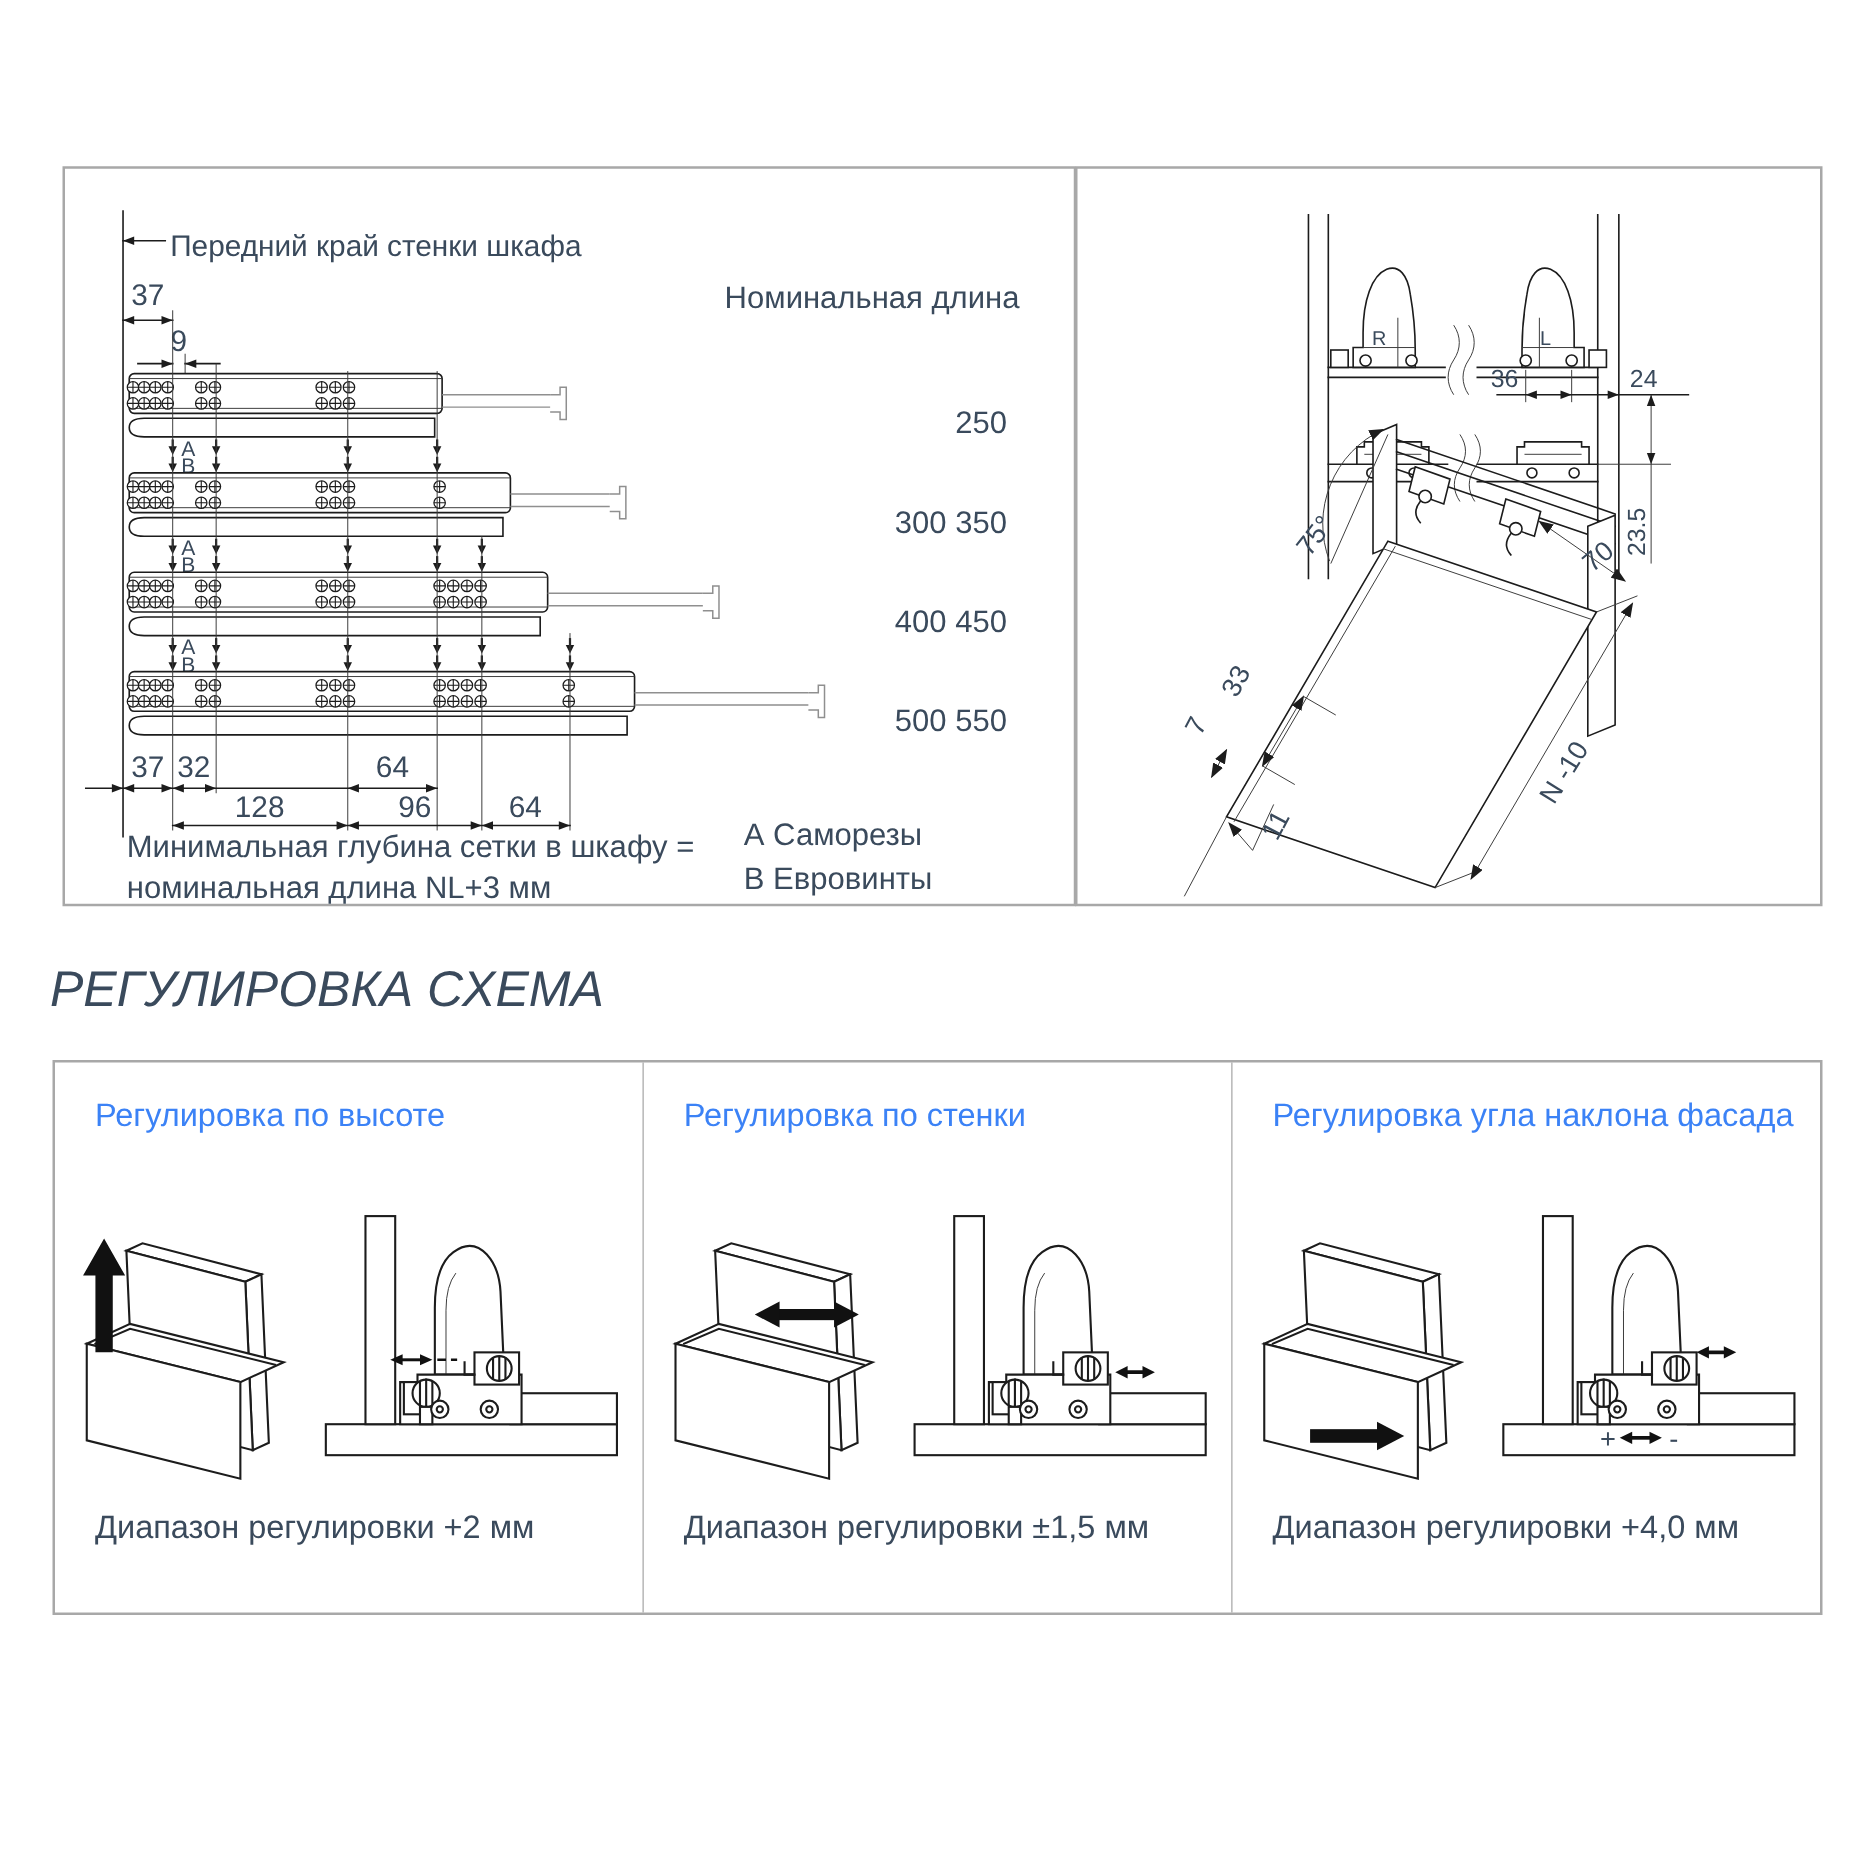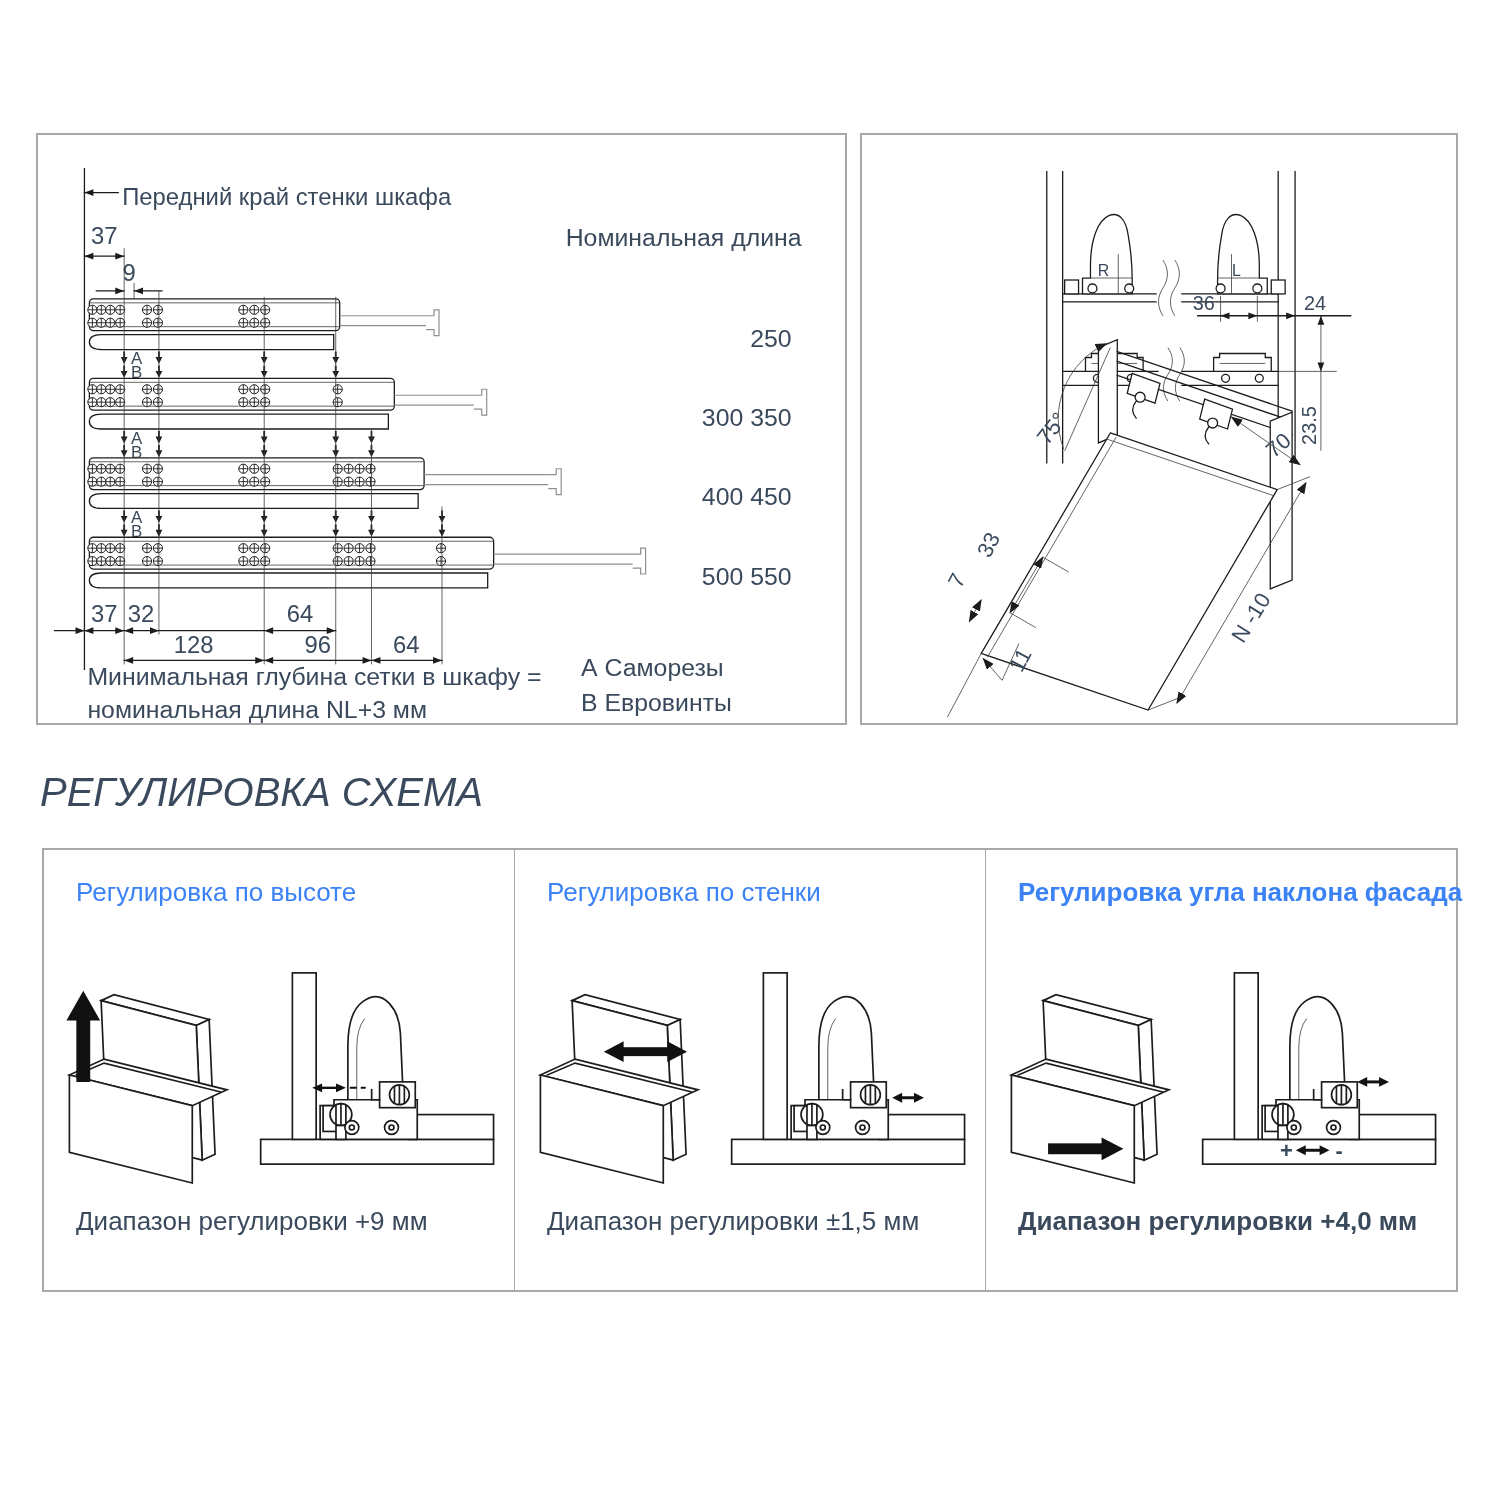--- a/index.html
+++ b/index.html
@@ -2,25 +2,25 @@
 <html><head>
 <meta charset="utf-8">
 <style>
   html,body{margin:0;padding:0;background:#fff;}
   body{width:1500px;height:1500px;font-family:"Liberation Sans",sans-serif;}
   .page{position:relative;width:1500px;height:1500px;background:#fff;overflow:hidden;}
   .sec-title{position:absolute;left:40px;font-style:italic;font-size:40px;color:#3a4a5c;white-space:nowrap;}
   #t1{top:52px;}
   #t2{top:770px;}
   .panel{position:absolute;border:2px solid #a8a8a8;background:#fff;box-sizing:border-box;}
-  #p-drill{left:36px;top:133px;width:811px;height:592px;}
+  #p-drill{left:50px;top:133px;width:811px;height:592px;}
   #p-side{left:860px;top:133px;width:598px;height:592px;}
   #p-adjust{left:42px;top:848px;width:1416px;height:444px;display:flex;}
   .cell{position:relative;flex:1 1 0;border-right:1px solid #a8a8a8;}
-  .cell:last-child{border-right:none;font-weight:bold;}
+  .cell:last-child{border-right:none;}
   .cell-title{position:absolute;left:32px;top:27px;font-size:26px;color:#3b82f6;white-space:nowrap;}
   .cell-caption{position:absolute;left:32px;top:356px;font-size:26px;color:#3a4a5c;white-space:nowrap;}
   svg.art{position:absolute;left:0;top:0;width:100%;height:100%;}
   
   .ln{stroke:#1c1c1c;stroke-width:1.3;fill:none;stroke-linecap:square;}
   .lnb{stroke:#1c1c1c;stroke-width:1.7;fill:none;stroke-linecap:square;}
   .thin{stroke:#3c3c3c;stroke-width:0.8;fill:none;}
   .wfill{fill:#fff;stroke:#1c1c1c;stroke-width:1.3;}
   .wfillb{fill:#fff;stroke:#1c1c1c;stroke-width:1.7;}
   .ext{stroke:#8f8f8f;stroke-width:1.2;fill:none;}
@@ -374,21 +374,21 @@
           <circle class="wfillb" cx="350" cy="280" r="7"></circle>
             <circle class="wfillb" cx="350" cy="280" r="2.5"></circle>
         </g>
         <g>
           <path d="M278,240H296" stroke="#111" stroke-width="2.4" fill="none"></path>
           <polygon class="blk" points="270,240 280,235.5 280,244.5"></polygon>
           <polygon class="blk" points="304,240 294,235.5 294,244.5"></polygon>
           <path d="M308,240h7M319,240h5" stroke="#111" stroke-width="2" fill="none"></path>
         </g>
       </svg>
-      <div class="cell-caption">Диапазон регулировки +9 мм</div>
+      <div class="cell-caption">Диапазон регулировки +2 мм</div>
     </div>
 
     <div class="cell">
       <div class="cell-title">Регулировка по стенки</div>
       <svg class="art" viewBox="0 0 473 444">
         <g>
           <polygon class="wfillb" points="57,152 70,146 166,171 153,177"></polygon>
           <polygon class="wfillb" points="153,177 166,171 172,307 159,313"></polygon>
           <polygon class="wfillb" points="57,152 153,177 159,313 63,288"></polygon>
           <polygon class="wfillb" points="25,227 60,211 184,242 149,258"></polygon>

